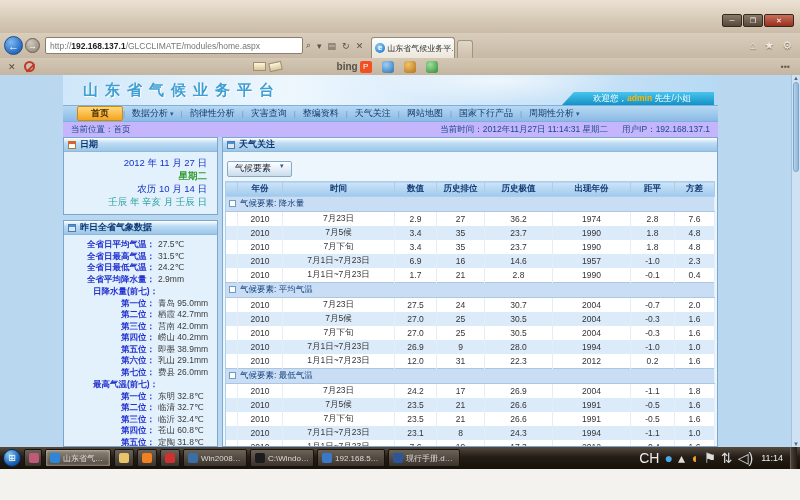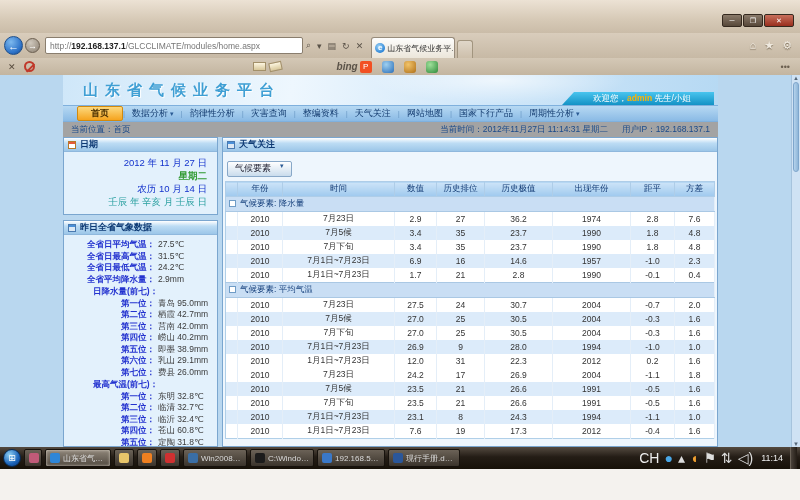--- a/index.html
+++ b/index.html
@@ -33,21 +33,21 @@
     line-height:10px;text-align:center;font-weight:bold;}
   .newtab{align-self:flex-end;width:16px;height:18px;background:linear-gradient(#e0d7c9,#cdbfab);
     border:1px solid #a2957f;border-bottom:none;border-radius:3px 3px 0 0;margin-left:2px;}
   .chromeright{margin-left:auto;display:flex;gap:8px;padding-right:8px;color:#efe9df;
     font-size:11px;text-shadow:0 1px 1px #7a6c58;}
   .addonbar{position:absolute;top:58px;left:0;right:0;height:17px;display:flex;align-items:center;
     background:linear-gradient(#d4c8b6,#c3b5a0);font-size:9px;color:#584c3e;}
   .blockicon{width:11px;height:11px;border-radius:50%;border:2px solid #c0392b;position:relative;margin-left:8px;}
   .blockicon:after{content:"";position:absolute;left:-1px;top:3.5px;width:11px;height:2px;background:#c0392b;transform:rotate(-45deg);}
   .mailic{width:13px;height:9px;background:linear-gradient(#fdf6e0,#d8c79a);border:1px solid #a3906a;margin-left:3px;}
-  .bing{font-weight:bold;color:#5a5248;font-size:10px;letter-spacing:0;font-style:italic;}
+  .bing{font-weight:bold;color:#5a5248;font-size:10px;letter-spacing:0;}
   .bingbox{width:12px;height:12px;background:#f25022;color:#fff;font-size:8px;line-height:12px;
     text-align:center;border-radius:2px;margin-left:2px;}
   .extic{width:12px;height:12px;border-radius:3px;margin-left:10px;}
   
   .viewport{position:absolute;top:75px;left:0;right:0;height:372px;background:#b9d7ef;overflow:hidden;}
   .vscroll{position:absolute;right:0;top:0;bottom:0;width:9px;background:#cfe2f4;border-left:1px solid #a6c3dd;
     font-size:6px;color:#567;text-align:center;}
   .vthumb{margin:1px;height:90px;background:linear-gradient(90deg,#b4d2ec,#8fb6d8);border:1px solid #7ea6cc;border-radius:3px;}
   .pagecontent{position:absolute;left:63px;width:655px;top:0;bottom:0;}
   .banner{height:30px;position:relative;overflow:hidden;
@@ -60,21 +60,21 @@
     line-height:13px;text-align:center;padding:0 8px 0 16px;
     background:linear-gradient(#49c4ee,#1392c5);clip-path:polygon(12px 0,100% 0,100% 100%,0 100%);}
   .welcome .uname{color:#ffb400;font-weight:bold;}
   .navbar{height:17px;background:linear-gradient(#b7d9f3,#8abae5);border-top:1px solid #7fb0dd;
     border-bottom:1px solid #7fb0dd;display:flex;align-items:center;font-size:9px;color:#143c70;}
   .nav-item{padding:0 7px;white-space:nowrap;}
   .nav-item.active{background:linear-gradient(#fcd97e,#f5a31e);border:1px solid #d28a0e;border-radius:2px;
     height:15px;line-height:13px;margin-left:14px;padding:0 13px;font-weight:bold;color:#4a2f00;}
   .nav-sep{color:#6d9cc8;font-size:8px;}
   .caret{font-size:7px;color:#2a5a94;}
-  .crumbbar{height:15px;background:#a3a3a3;font-size:8.5px;color:#1a4a8a;display:flex;align-items:center;
+  .crumbbar{height:15px;background:#c4b5fd;font-size:8.5px;color:#1a4a8a;display:flex;align-items:center;
     padding:0 8px;}
   .crumbright{margin-left:auto;display:flex;gap:14px;}
   .contentrow{position:absolute;top:62px;bottom:0;left:0;right:0;display:flex;gap:4px;overflow:hidden;}
   
   .panel{border:1px solid #7aa6cf;background:#e3f1fc;overflow:hidden;}
   .panel-h{height:14px;background:linear-gradient(#ffffff,#bcdcf4 40%,#9cc6e8);border-bottom:1px solid #8fb8dd;
     display:flex;align-items:center;font-size:9px;font-weight:bold;color:#0e3a74;padding:0 4px;gap:4px;}
   .picon{width:8px;height:8px;border:1px solid #b5782a;background:linear-gradient(#e45a3a 0 30%,#fff 30%);flex:0 0 8px;}
   .picon.chart{background:linear-gradient(#4a90d8 0 30%,#dce9f5 30%);border-color:#4a7ab0;}
   .sidebar{width:155px;display:flex;flex-direction:column;gap:5px;overflow:hidden;flex:0 0 155px;}
@@ -90,21 +90,21 @@
   .sval{color:#3a3a3a;padding-left:3px;}
   .sechead{color:#2433cf;font-weight:bold;padding-left:26px;margin-top:1px;}
   
   .main{flex:1;border:1px solid #7aa6cf;background:#eef6fd;display:flex;flex-direction:column;overflow:hidden;}
   .toolrow{padding:5px 4px 4px;}
   .elem-btn{display:inline-flex;gap:9px;height:16px;padding:0 7px;
     background:linear-gradient(#ffffff,#e2ecf5 55%,#c9dcec);border:1px solid #88a8c8;border-radius:2px;
     font-size:9px;color:#223;}
   .dtable{width:calc(100% - 4px);margin:0 2px;border-collapse:collapse;table-layout:fixed;font-size:8.5px;
     background:#fff;border:1px solid #b0cfe8;}
-  .dtable th{height:14px;background:linear-gradient(#cde4f8,#9fc9ee);color:#123a74;font-weight:normal;
+  .dtable th{height:14px;background:linear-gradient(#cde4f8,#9fc9ee);color:#123a74;font-weight:bold;
     border:1px solid #aecde8;overflow:hidden;white-space:nowrap;text-align:center;}
   .dtable td{height:13px;text-align:center;color:#333;border-right:1px solid #e4eef8;overflow:hidden;white-space:nowrap;}
   tr.grp td{background:#c9def4;text-align:left;color:#16407c;padding-left:3px;border-top:1px solid #aac8e4;
     border-bottom:1px solid #aac8e4;}
   tr.alt td{background:#dcebfa;}
   .gicon{display:inline-block;width:7px;height:7px;border:1px solid #6f9cc6;background:#fff;margin-right:4px;vertical-align:-1px;}
   
   .taskbar{position:absolute;top:447px;left:0;right:0;height:22px;display:flex;align-items:center;gap:3px;
     padding:0 3px;background:linear-gradient(#544a40,#241d16 45%,#171108);}
   .orb{width:18px;height:18px;border-radius:50%;flex:0 0 18px;border:1px solid #0a2a50;color:#fff;
@@ -447,20 +447,23 @@
                 <td class="chk"></td>
                 <td>2010</td>
                 <td>1月1日~7月23日</td>
                 <td>12.0</td>
                 <td>31</td>
                 <td>22.3</td>
                 <td>2012</td>
                 <td>0.2</td>
                 <td>1.6</td>
               </tr>
+              <tr class="grp">
+                <td colspan="9"><span class="gicon"></span>气候要素: 最低气温</td>
+              </tr>
               <tr>
                 <td class="chk"></td>
                 <td>2010</td>
                 <td>7月23日</td>
                 <td>24.2</td>
                 <td>17</td>
                 <td>26.9</td>
                 <td>2004</td>
                 <td>-1.1</td>
                 <td>1.8</td>

